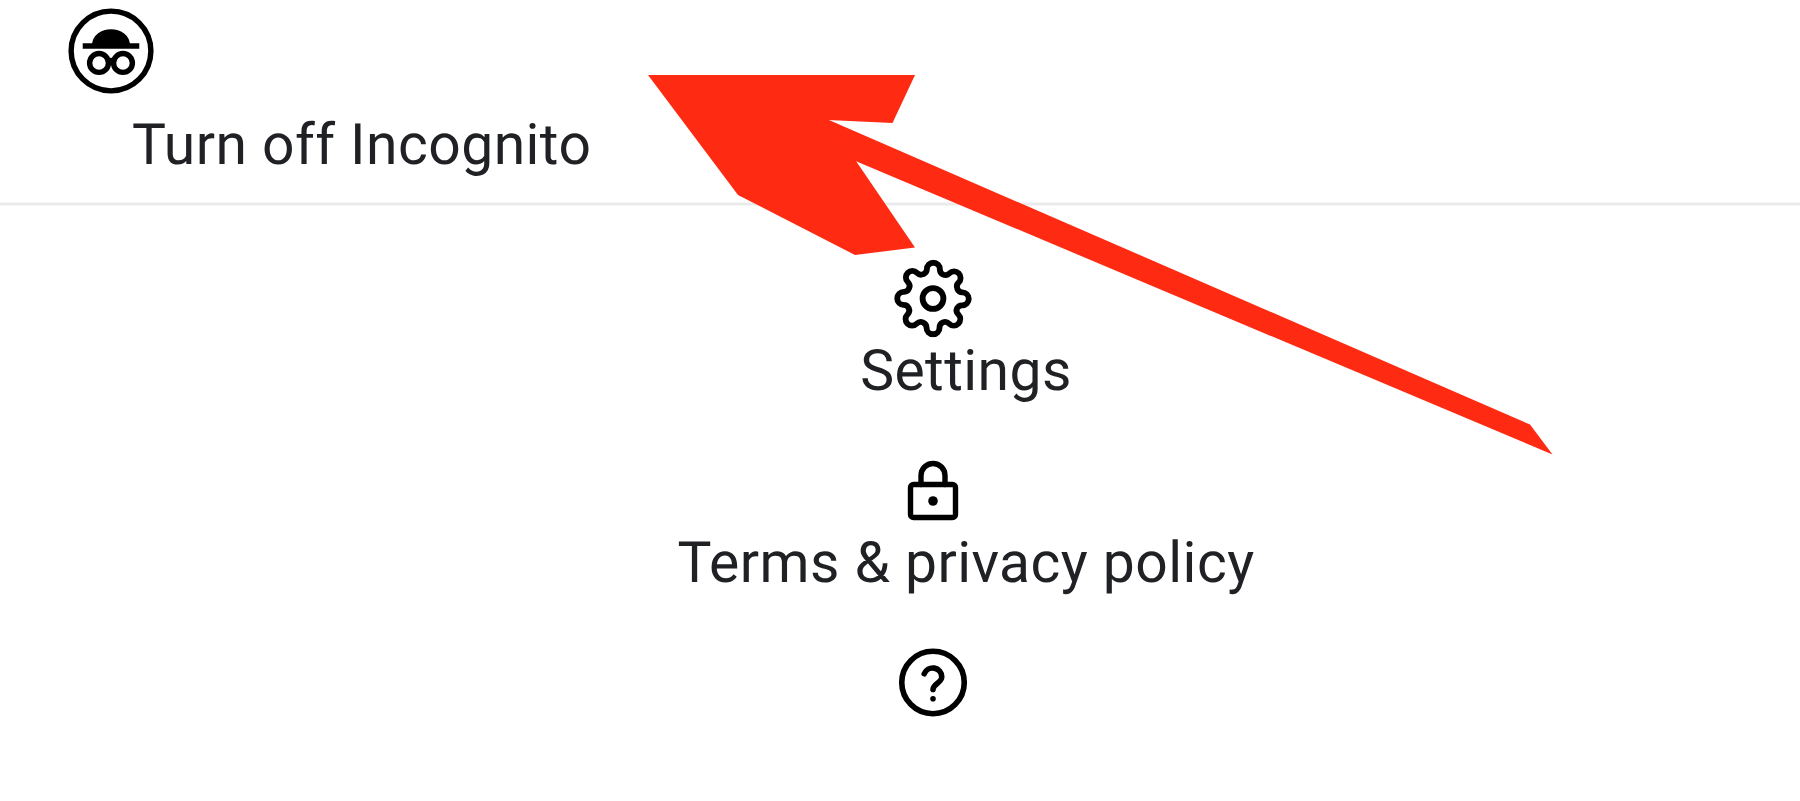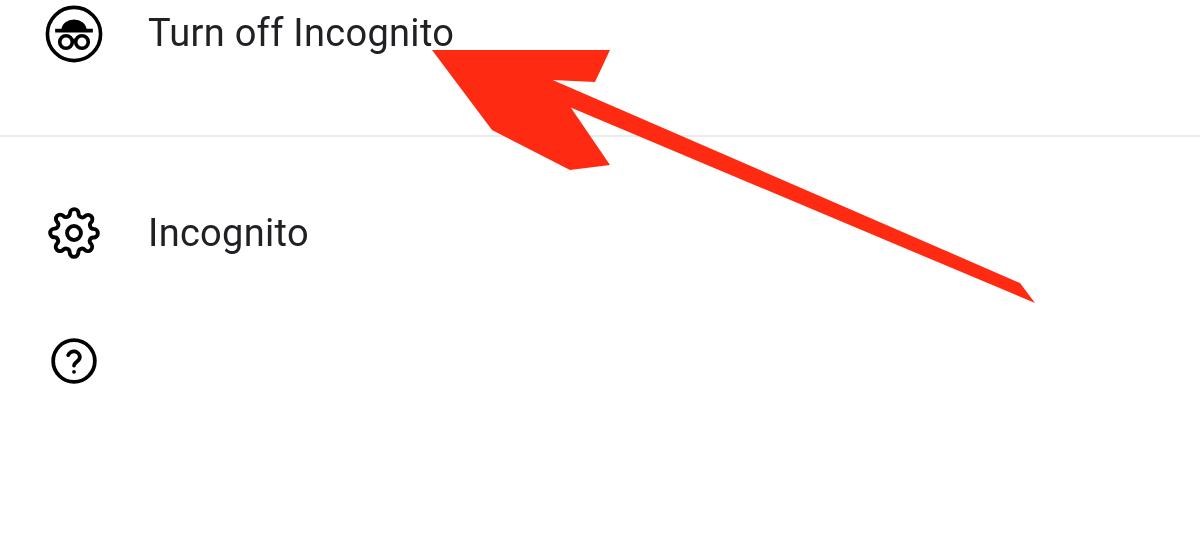--- a/index.html
+++ b/index.html
@@ -14,20 +14,21 @@
     .menu-list {
       display: flex;
       flex-direction: column;
     }
     .menu-item {
       display: flex;
       align-items: center;
       height: 128px;
       padding-left: 44px;
       cursor: pointer;
+      flex-direction: column;
     }
     .menu-item-first {
       height: 135px;
       padding-top: 0;
       align-items: flex-start;
     }
     .menu-item-first .icon-wrap {
       margin-top: 4px;
     }
     .menu-item-first .label {
@@ -88,23 +89,33 @@
 
   <div class="section-below">
 
     <div class="menu-item">
       <span class="icon-wrap">
         <svg viewBox="0 0 24 24" width="52" height="52" fill="none" stroke="#000" stroke-width="1.8" stroke-linejoin="round" stroke-linecap="round">
           <circle cx="12" cy="12" r="3.2"></circle>
           <path d="M19.4 15a1.7 1.7 0 0 0 .34 1.87l.06.06a2 2 0 1 1-2.83 2.83l-.06-.06a1.7 1.7 0 0 0-1.87-.34 1.7 1.7 0 0 0-1.03 1.55V21a2 2 0 0 1-4 0v-.09a1.7 1.7 0 0 0-1.11-1.55 1.7 1.7 0 0 0-1.87.34l-.06.06a2 2 0 1 1-2.83-2.83l.06-.06a1.7 1.7 0 0 0 .34-1.87 1.7 1.7 0 0 0-1.55-1.03H3a2 2 0 0 1 0-4h.09a1.7 1.7 0 0 0 1.55-1.11 1.7 1.7 0 0 0-.34-1.87l-.06-.06a2 2 0 1 1 2.83-2.83l.06.06a1.7 1.7 0 0 0 1.87.34h.08A1.7 1.7 0 0 0 10.11 3.1V3a2 2 0 0 1 4 0v.09a1.7 1.7 0 0 0 1.03 1.55 1.7 1.7 0 0 0 1.87-.34l.06-.06a2 2 0 1 1 2.83 2.83l-.06.06a1.7 1.7 0 0 0-.34 1.87v.08a1.7 1.7 0 0 0 1.55 1.03H21a2 2 0 0 1 0 4h-.09a1.7 1.7 0 0 0-1.55 1.03z"></path>
         </svg>
       </span>
-      <span class="label">Incognito</span>
+      <span class="label">Settings</span>
     </div>
 
+    <div class="menu-item">
+      <span class="icon-wrap">
+        <svg viewBox="0 0 24 24" width="48" height="48" fill="none" stroke="#000" stroke-width="1.8" stroke-linecap="round" stroke-linejoin="round">
+          <rect x="4.5" y="10" width="15" height="11" rx="1"></rect>
+          <path d="M8 10 V7 a4 4 0 0 1 8 0 v3"></path>
+          <circle cx="12" cy="15.5" r="1.6" fill="#000" stroke="none"></circle>
+        </svg>
+      </span>
+      <span class="label">Terms &amp; privacy policy</span>
+    </div>
 
     <div class="menu-item">
       <span class="icon-wrap">
         <svg viewBox="0 0 24 24" width="50" height="50" fill="none" stroke="#000" stroke-width="1.8" stroke-linecap="round" stroke-linejoin="round">
           <circle cx="12" cy="12" r="10"></circle>
           <path d="M9.2 9.2a2.9 2.9 0 0 1 5.6 1c0 1.9-2.8 2.3-2.8 4"></path>
           <circle cx="12" cy="17.2" r="0.9" fill="#000" stroke="none"></circle>
         </svg>
       </span>
     </div>

